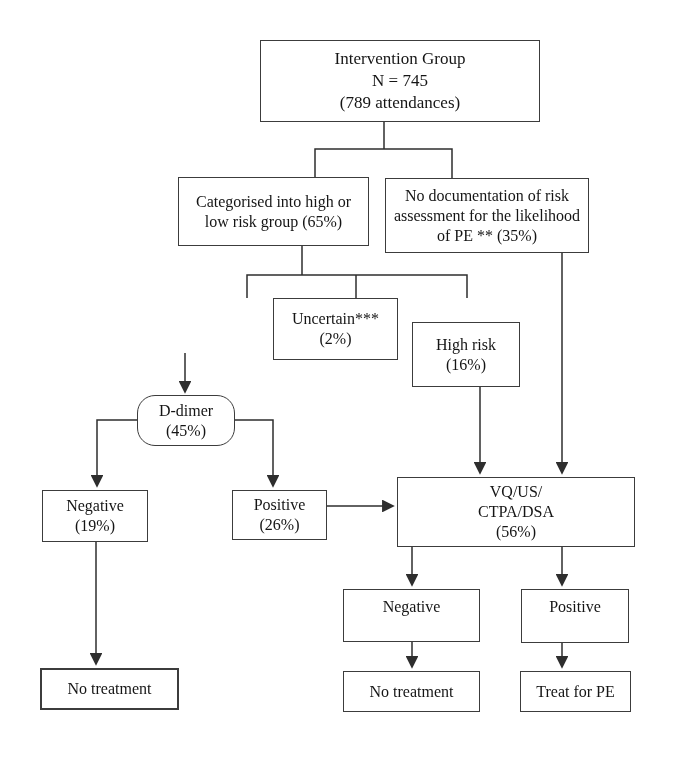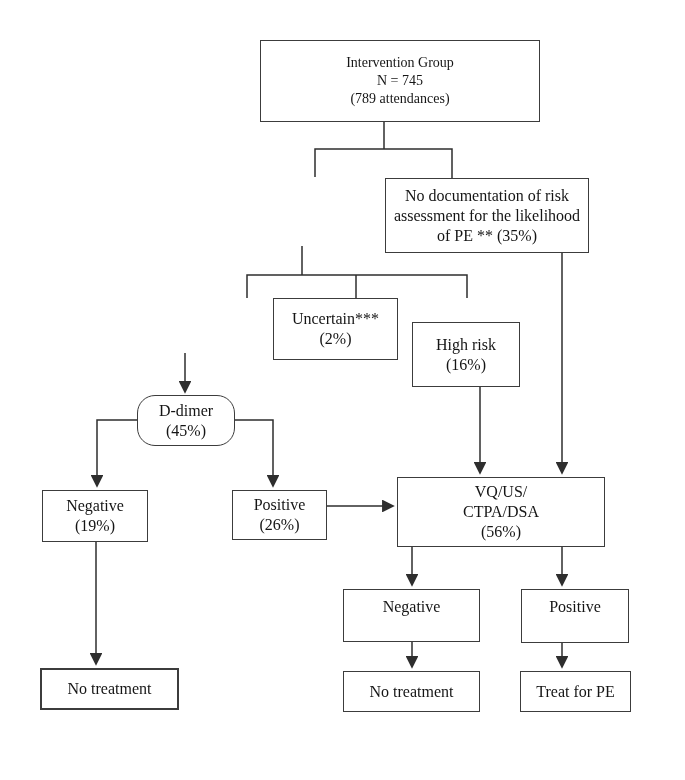--- a/index.html
+++ b/index.html
@@ -30,21 +30,21 @@
     background: #ffffff;
     display: flex;
     align-items: center;
     justify-content: center;
     text-align: center;
     white-space: pre-line;
     font-size: 16px;
     line-height: 1.25;
   }
   .node.big {
-    font-size: 14px;
+    font-size: 17px;
     line-height: 1.3;
   }
   .node.top-align {
     align-items: flex-start;
     padding-top: 7px;
   }
   .node.thick {
     border-width: 2px;
   }
 </style>
@@ -86,20 +86,22 @@
 
       <path d="M412,642 V665" marker-end="url(#ah)"></path>
       <path d="M562,643 V665" marker-end="url(#ah)"></path>
     </g>
   </svg>
 
   <div class="node big" style="left:260px; top:40px; width:280px; height:82px;">Intervention Group
 N = 745
 (789 attendances)</div>
 
+  <div class="node" style="left:178px; top:177px; width:191px; height:69px;">Categorised into high or
+low risk group (65%)</div>
 
   <div class="node" style="left:385px; top:178px; width:204px; height:75px;">No documentation of risk
 assessment for the likelihood
 of PE ** (35%)</div>
 
 
   <div class="node" style="left:273px; top:298px; width:125px; height:62px;">Uncertain***
 (2%)</div>
 
   <div class="node" style="left:412px; top:298px; width:108px; height:65px;margin-top:24px;">High risk
@@ -107,21 +109,21 @@
 
   <div class="node" style="left:137px; top:395px; width:98px; height:51px;border-radius:18px;">D-dimer
 (45%)</div>
 
   <div class="node" style="left:42px; top:490px; width:106px; height:52px;">Negative
 (19%)</div>
 
   <div class="node" style="left:232px; top:490px; width:95px; height:50px;">Positive
 (26%)</div>
 
-  <div class="node" style="left:397px; top:477px; width:208px; height:70px;">VQ/US/
+  <div class="node" style="left:397px; top:477px; width:238px; height:70px;">VQ/US/
 CTPA/DSA
 (56%)</div>
 
   <div class="node top-align" style="left:343px; top:589px; width:137px; height:53px;">Negative</div>
 
   <div class="node top-align" style="left:521px; top:589px; width:108px; height:54px;">Positive</div>
 
   <div class="node thick" style="left:40px; top:668px; width:139px; height:42px;">No treatment</div>
 
   <div class="node" style="left:343px; top:671px; width:137px; height:41px;">No treatment</div>

